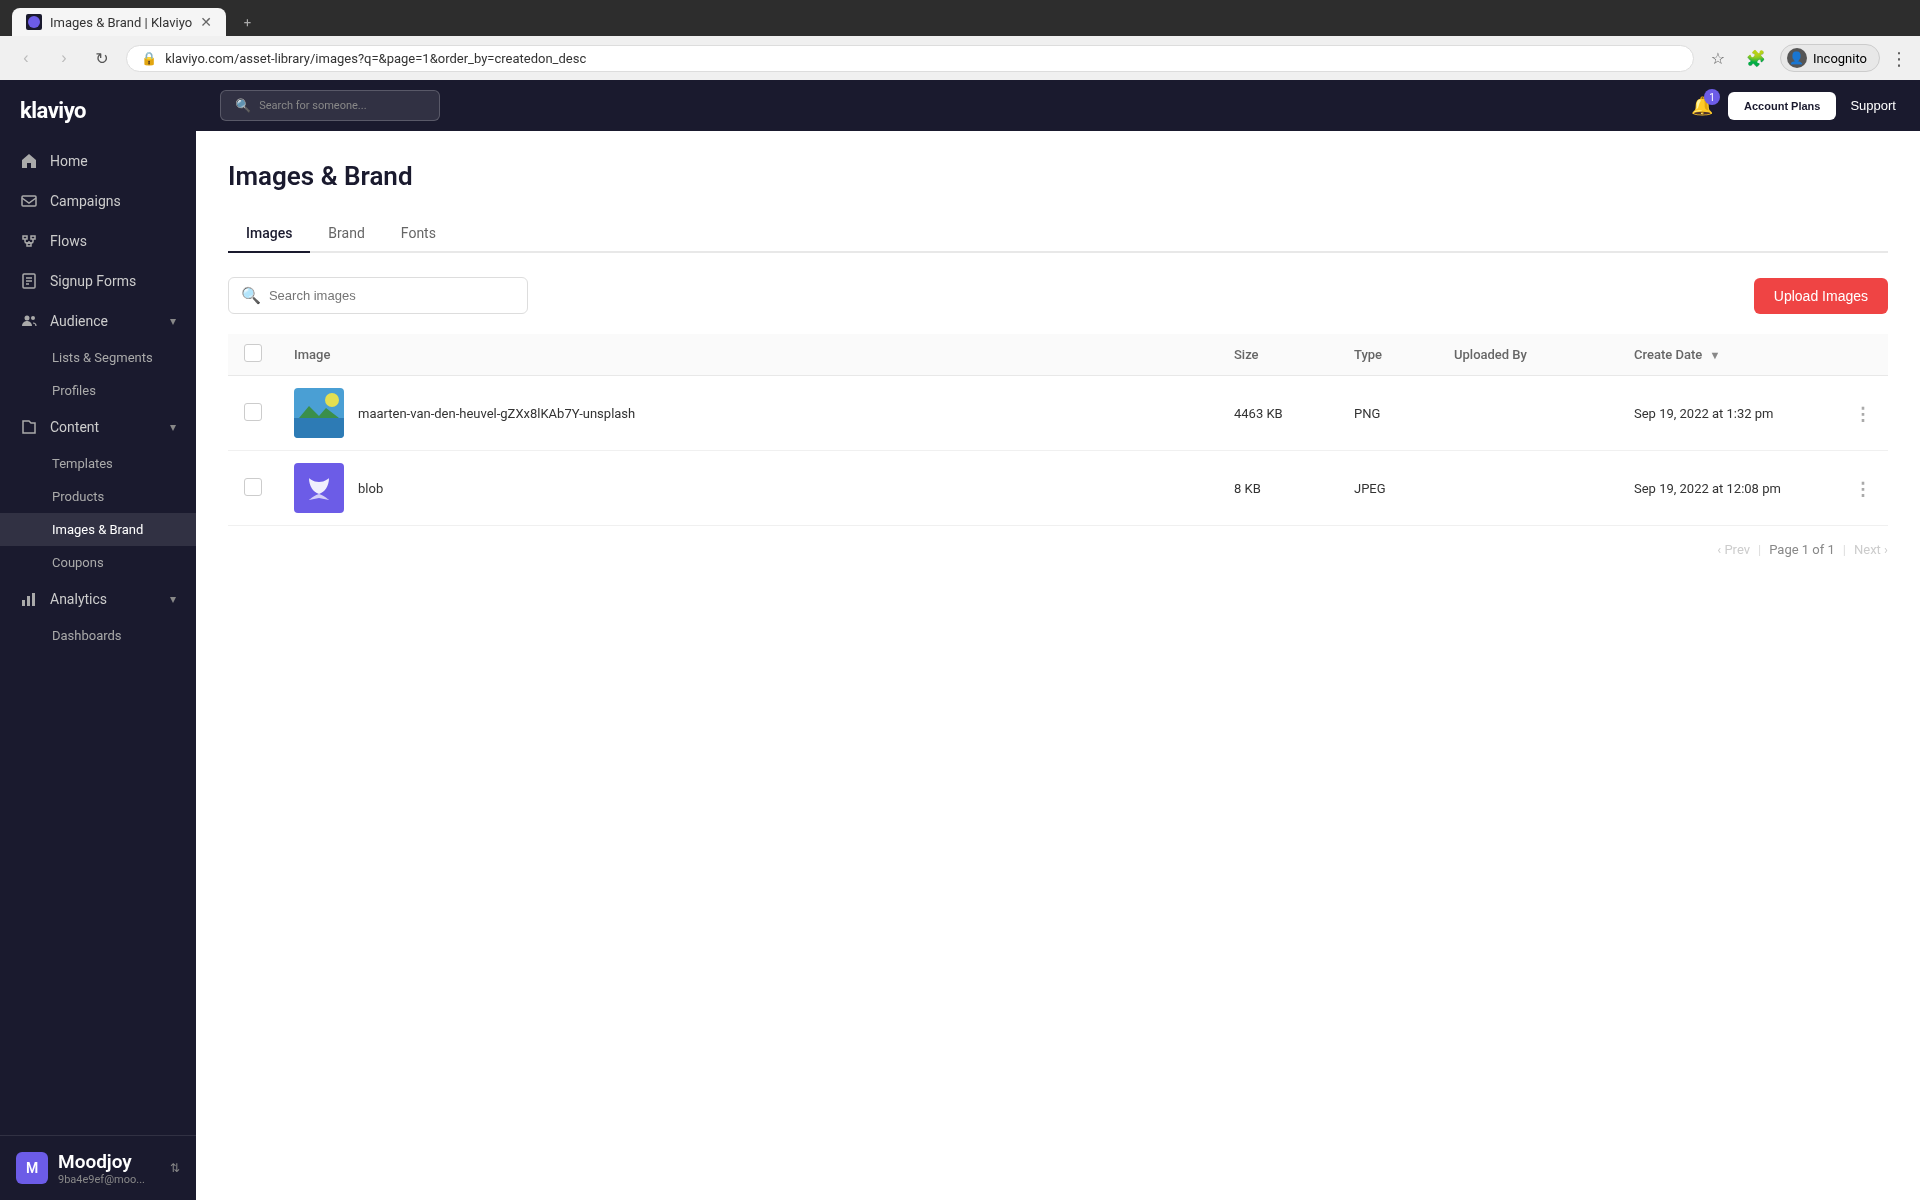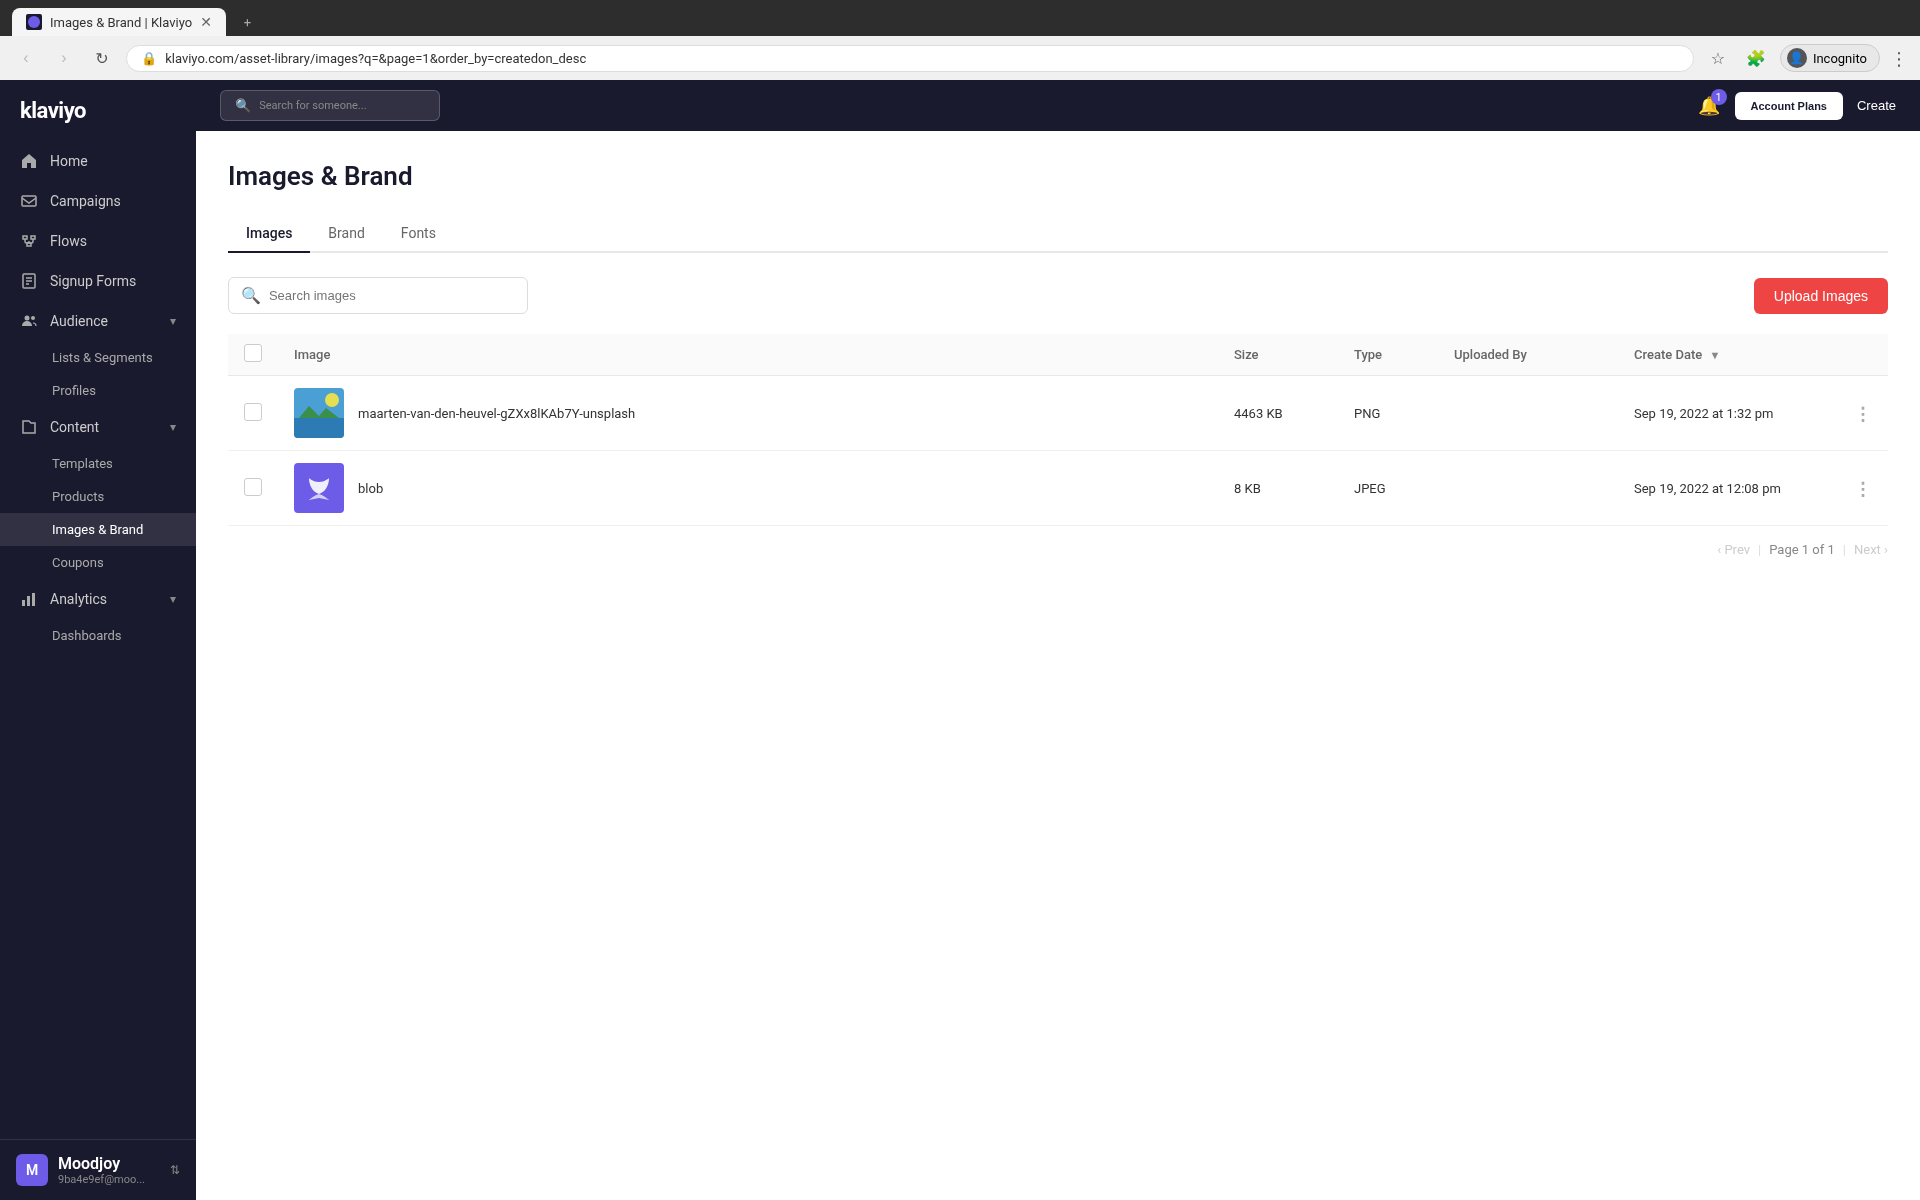--- a/index.html
+++ b/index.html
@@ -36,21 +36,21 @@
     .sidebar-item { display: flex; align-items: center; gap: 12px; padding: 11px 20px; font-size: 14px; color: #ccc; cursor: pointer; transition: background 0.15s; }
     .sidebar-item .item-icon { width: 18px; height: 18px; display: flex; align-items: center; justify-content: center; color: #aaa; flex-shrink: 0; font-size: 16px; }
     .sidebar-item .item-label { flex: 1; }
     .sidebar-item .chevron { font-size: 12px; color: #888; }
     .sidebar-sub-item { display: flex; align-items: center; gap: 12px; padding: 9px 20px 9px 52px; font-size: 13px; color: #aaa; cursor: pointer; }
     .sidebar-sub-item.active { color: white; background: rgba(255,255,255,0.1); }
 
     .sidebar-footer { padding: 14px 16px; border-top: 1px solid rgba(255,255,255,0.1); display: flex; align-items: center; gap: 10px; }
     .user-avatar { width: 32px; height: 32px; background: #6c5ce7; border-radius: 6px; display: flex; align-items: center; justify-content: center; font-size: 14px; font-weight: 600; color: white; flex-shrink: 0; }
     .user-info { flex: 1; overflow: hidden; }
-    .user-name { font-size: 16px; font-weight: 600; color: white; }
+    .user-name { font-size: 19px; font-weight: 600; color: white; }
     .user-email { font-size: 11px; color: #888; overflow: hidden; text-overflow: ellipsis; white-space: nowrap; }
     .user-chevron { color: #888; font-size: 12px; }
 
     
     .main-content { flex: 1; background: white; overflow-y: auto; display: flex; flex-direction: column; }
 
     
     .top-nav { background: #1a1a2e; padding: 10px 24px; display: flex; align-items: center; justify-content: space-between; }
     .search-global { background: rgba(255,255,255,0.1); border: 1px solid rgba(255,255,255,0.2); border-radius: 6px; padding: 7px 14px; font-size: 13px; color: #ccc; display: flex; align-items: center; gap: 8px; width: 220px; cursor: text; }
     .search-global .search-icon { color: #aaa; }
@@ -269,21 +269,21 @@
       <div class="search-global">
         <span class="search-icon">🔍</span>
         <span style="color:#888; font-size:11px;">Search for someone...</span>
       </div>
       <div class="top-nav-actions">
         <div class="bell-btn">
           🔔
           <div class="bell-badge">1</div>
         </div>
         <button class="account-plans-btn">Account Plans</button>
-        <button class="support-btn">Create</button>
+        <button class="support-btn">Support</button>
       </div>
     </div>
 
     <div class="page-content">
       <h1 class="page-title">Images &amp; Brand</h1>
 
       <div class="tabs">
         <div class="tab-item active">
           <span>Images</span>
         </div>

